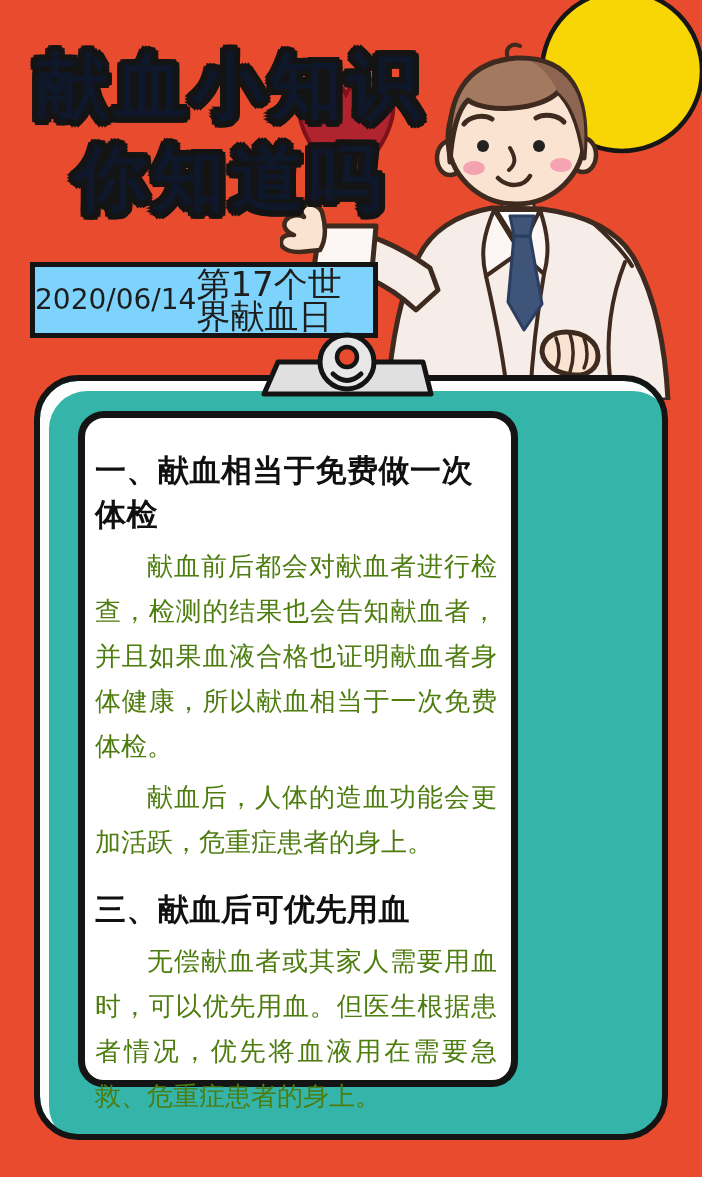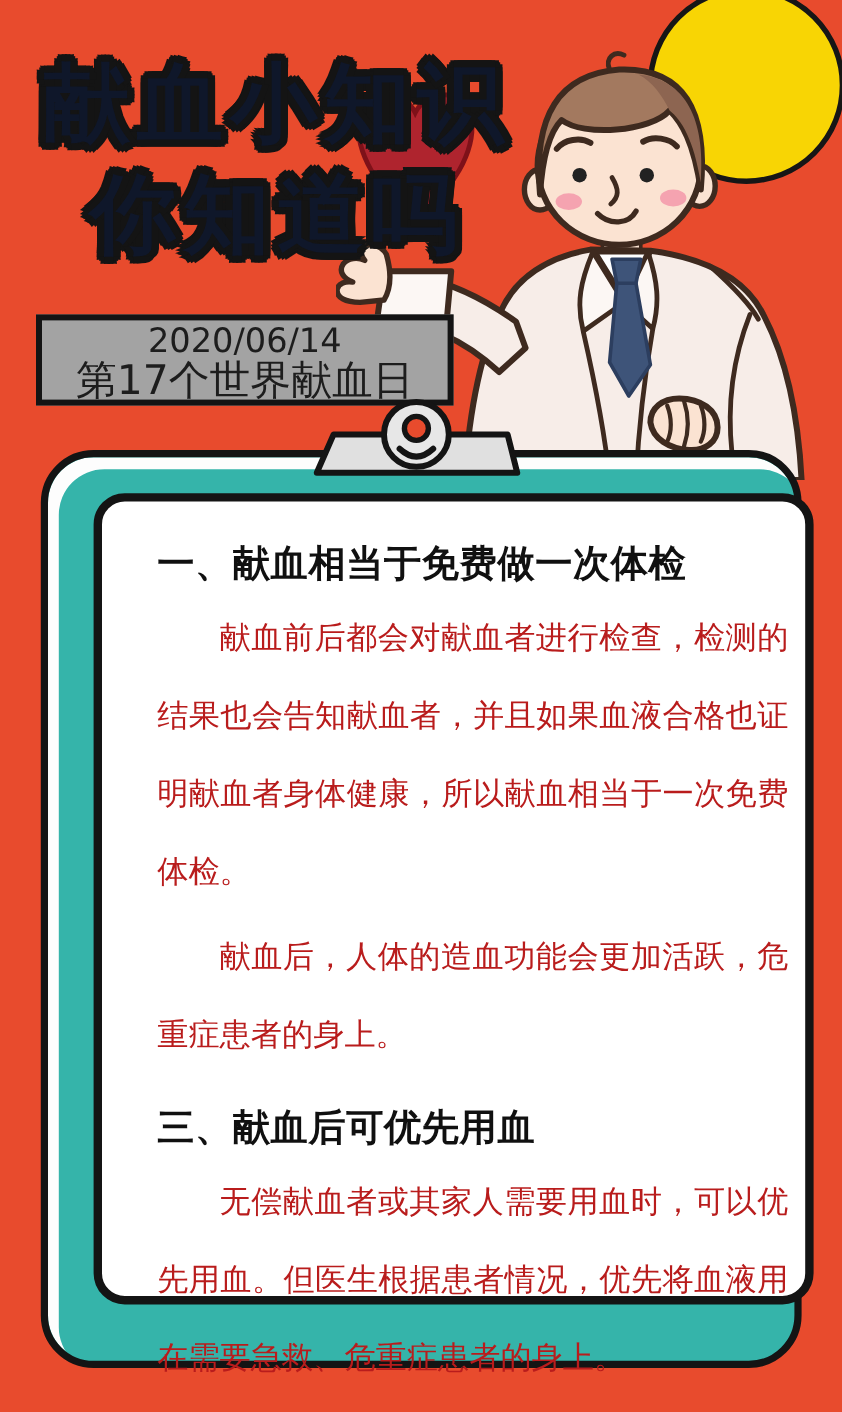--- a/index.html
+++ b/index.html
@@ -20,49 +20,48 @@
     letter-spacing:6px;color:#0f172a;
     text-shadow:
       6px 0 0 #141414,-6px 0 0 #141414,0 6px 0 #141414,0 -6px 0 #141414,
       4px 4px 0 #141414,-4px 4px 0 #141414,4px -4px 0 #141414,-4px -4px 0 #141414,
       6px 3px 0 #141414,-6px 3px 0 #141414,6px -3px 0 #141414,-6px -3px 0 #141414,
       3px 6px 0 #141414,-3px 6px 0 #141414,3px -6px 0 #141414,-3px -6px 0 #141414;
   }
   
   .badge{
     position:absolute;left:30px;top:262px;width:338px;height:66px;
-    background:#a3a3a3;border:5px solid #141414;
-    display:flex;flex-direction:column;justify-content:center;align-items:center;
+    background:#7dd3fc;border:5px solid #141414;
+    display:flex;flex-direction:row;justify-content:center;align-items:center;
     color:#1d1d1d;
   }
   .badge-date{font-size:28px;line-height:34px;font-weight:500;}
   .badge-event{font-size:34px;line-height:32px;font-weight:500;}
   
   .clipboard{
     position:absolute;left:34px;top:375px;width:622px;height:753px;
     background:#35B4AA;
     border:6px solid #141414;
     border-radius:44px;
     box-shadow:inset 9px 10px 0 #FDFDFD;
   }
   .card{
-    position:absolute;left:38px;top:30px;width:600px;height:676px;
+    position:absolute;left:38px;top:30px;width:440px;height:676px;
     background:#ffffff;border:7px solid #141414;border-radius:26px;
     box-sizing:border-box;
-    padding-left:36px;
   }
   .card-content{padding:30px 14px 0 10px;color:#1e1e1e;}
   .section-heading{
     font-size:31px;line-height:44px;font-weight:bold;color:#101010;
     letter-spacing:0.5px;margin:22px 0 8px 0;
   }
   .section-heading.first{margin-top:0;}
   .section-body{
-    font-size:26px;line-height:65px;margin:6px 0 0 0;
-    text-indent:2em;text-align:justify;color:#b91c1c;
+    font-size:26px;line-height:45px;margin:6px 0 0 0;
+    text-indent:2em;text-align:justify;color:#4d7c0f;
   }
   .clip-svg{position:absolute;left:255px;top:330px;width:190px;height:72px;}
 </style>
 </head>
 <body>
 
 <div class="poster">
 
   <svg class="decor-svg" viewBox="0 0 422 400" aria-hidden="true">
 

